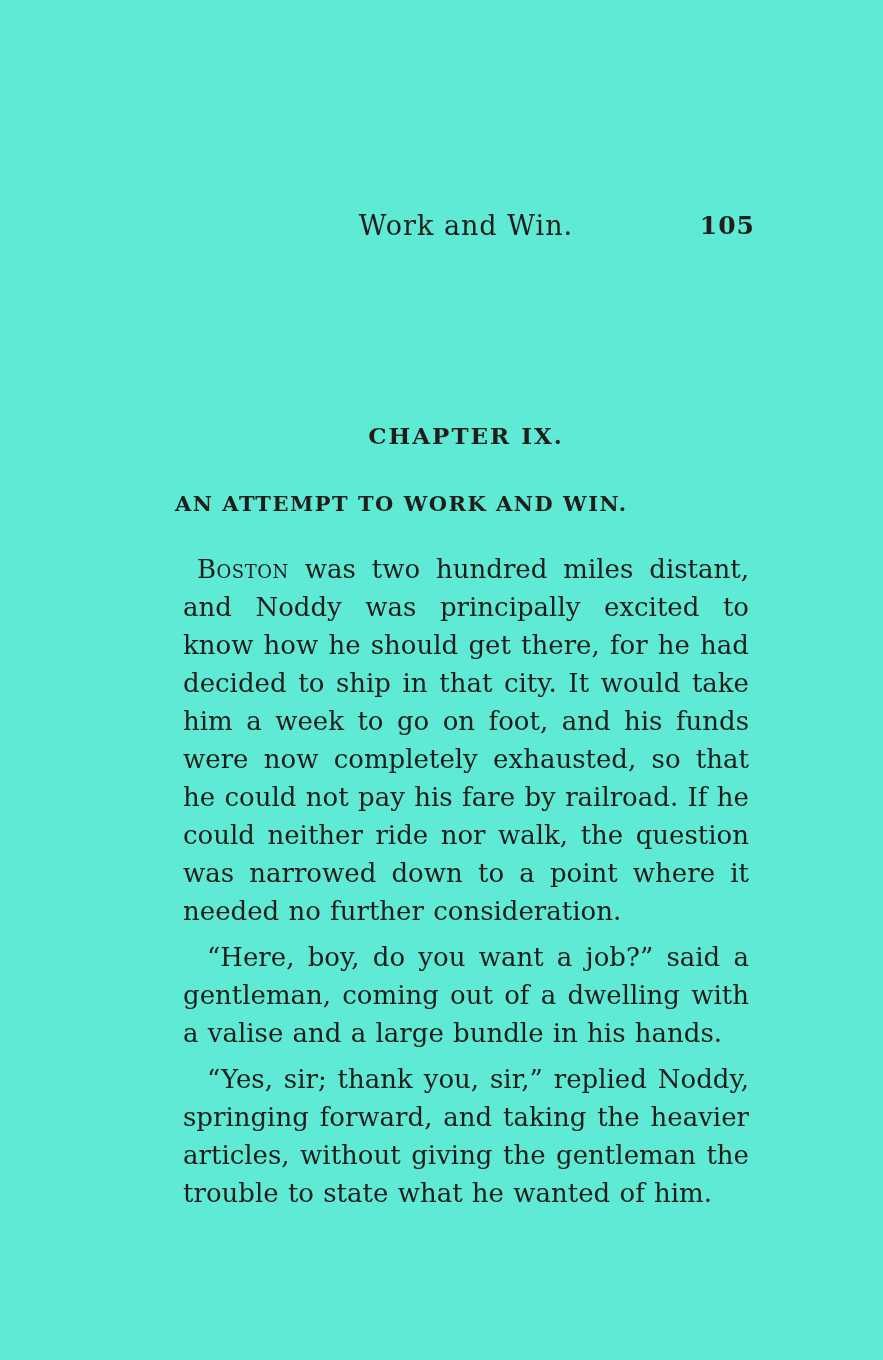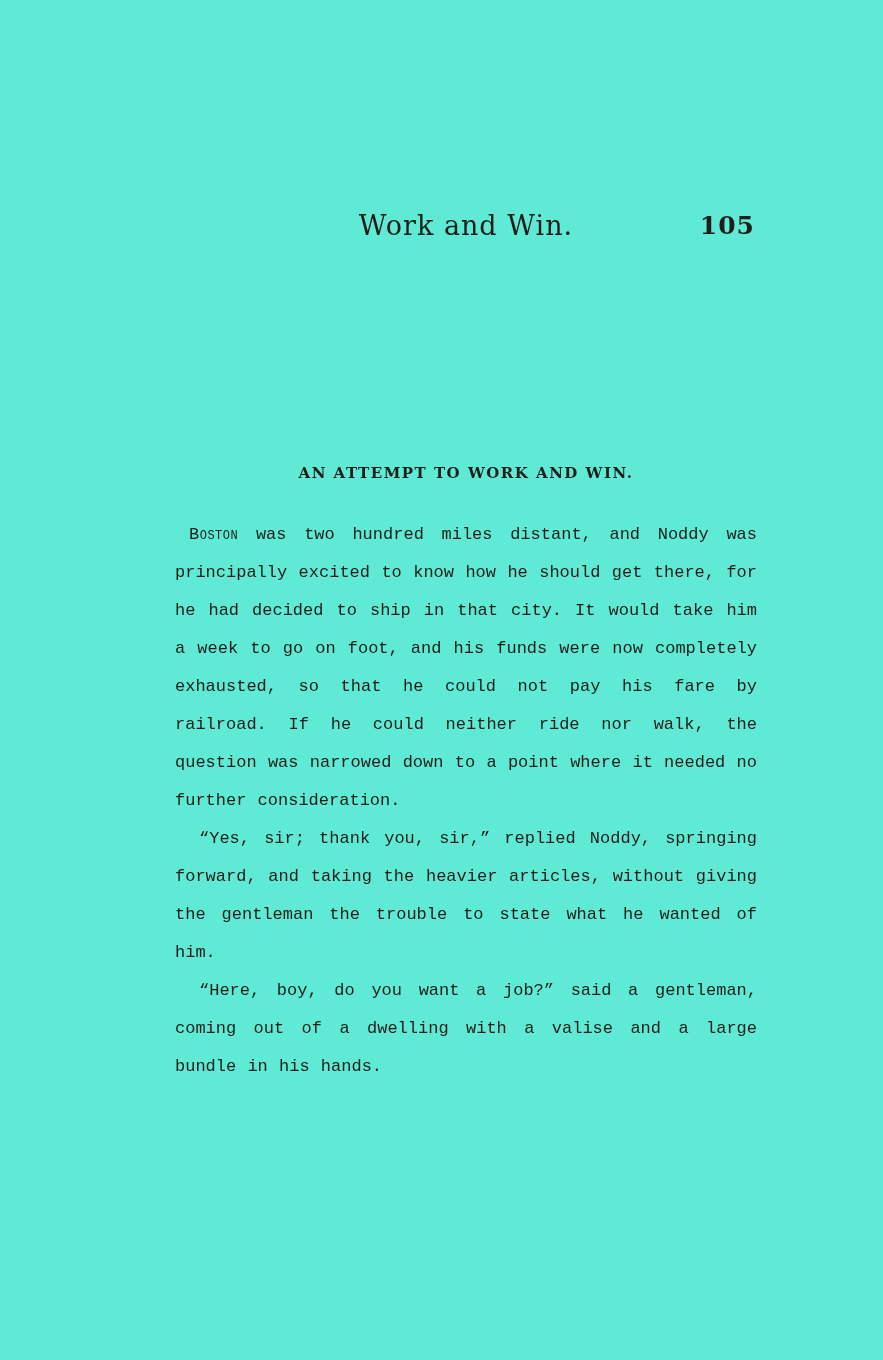--- a/index.html
+++ b/index.html
@@ -50,33 +50,31 @@
   }
   .chapter-heading {
     margin: 0;
     text-align: center;
     font-size: 23px;
     font-weight: bold;
     letter-spacing: 2px;
   }
   .chapter-subtitle {
     margin: 42px 0 0 0;
-    text-align: center;
-    font-size: 15px;
+    font-size: 21px;
     font-weight: bold;
     letter-spacing: 1.5px;
   }
   .paragraph {
-    margin: 0;
+    margin: 8px;
     text-align: justify;
-    font-size: 17px;
+    font-size: 26px;
     line-height: 38px;
     text-indent: 24px;
     word-spacing: 1px;
-    font-family: Liberation Mono, monospace;
   }
   .paragraph.first {
     margin-top: 34px;
     text-indent: 14px;
   }
   .small-caps {
     font-variant: small-caps;
     letter-spacing: 0.5px;
   }
   .paragraph.continued {
@@ -88,25 +86,26 @@
 
 <div class="page">
 
   <header class="running-header">
     <span class="header-title">Work and Win.</span>
     <span class="page-number">105</span>
   </header>
 
   <main class="text-block">
 
+    <h1 class="chapter-heading">CHAPTER IX.</h1>
 
     <h2 class="chapter-subtitle">AN ATTEMPT TO WORK AND WIN.</h2>
 
     <p class="paragraph first"><span class="small-caps">Boston</span><span> was two hundred miles distant, and Noddy was principally excited to know how he should get there, for he had decided to ship in that city. It would take him a week to go on foot, and his funds were now completely exhausted, so that he could not pay his fare by railroad. If he could neither ride nor walk, the question was narrowed down to a point where it needed no further consideration.</span></p>
 
+    <p class="paragraph">“Here, boy, do you want a job?” said a gentleman, coming out of a dwelling with a valise and a large bundle in his hands.</p>
+
     <p class="paragraph">“Yes, sir; thank you, sir,” replied Noddy, springing forward, and taking the heavier articles, without giving the gentleman the trouble to state what he wanted of him.</p>
-
-    <p class="paragraph">“Here, boy, do you want a job?” said a gentleman, coming out of a dwelling with a valise and a large bundle in his hands.</p>
 
 
   </main>
 
 </div>
 
 </body></html>

